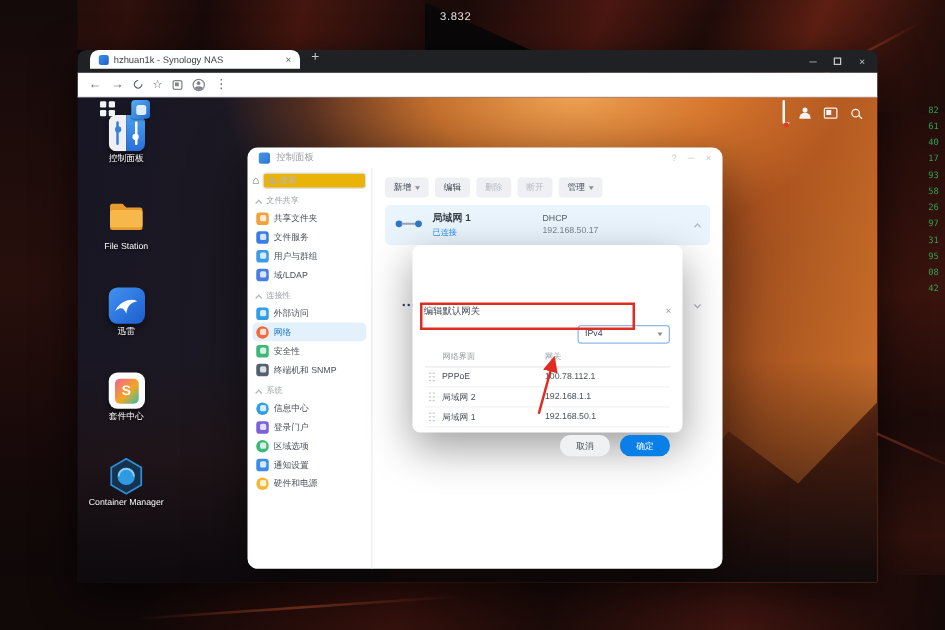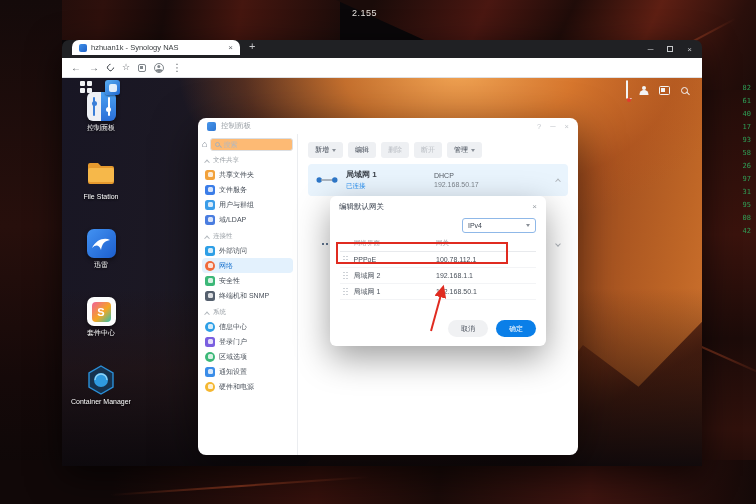--- a/index.html
+++ b/index.html
@@ -125,21 +125,21 @@
   .cp-titlebar { height:16px; flex:0 0 16px; display:flex; align-items:center; padding:0 9px; gap:5px; }
   .cp-appicon { width:9px; height:9px; border-radius:2px; background:linear-gradient(135deg,#4796ea,#2f76d2); }
   .cp-title { font-size:7.5px; color:#9aa0a6; flex:1; }
   .cp-winctl { display:flex; gap:9px; color:#c3c7cc; font-size:7.5px; align-items:center; }
   .cp-body { flex:1; display:flex; min-height:0; }
 
   .cp-side { width:100px; flex:0 0 100px; border-right:1px solid #ebedf0; padding:4px 4px 0; overflow:hidden; }
   .side-top { display:flex; gap:3px; align-items:center; margin-bottom:3px; }
   .home-ic { font-size:9px; color:#5f6b78; line-height:1; }
   .side-search { flex:1; height:13px; border:1px solid #dcdfe3; border-radius:3px; display:flex; align-items:center;
-    gap:3px; padding:0 4px; background:#fdba74; }
+    gap:3px; padding:0 4px; background:#eab308; }
   .side-mag { width:5px; height:5px; border:1.1px solid #aab0b7; border-radius:50%; position:relative; flex:0 0 auto; }
   .side-mag::after { content:""; position:absolute; right:-2.2px; bottom:-1.2px; width:3px; height:1.1px;
     background:#aab0b7; transform:rotate(45deg); }
   .side-search input { border:none; outline:none; width:100%; font-size:7px; color:#444;
     font-family:"Liberation Sans",sans-serif; background:transparent; }
   .side-search input::placeholder { color:#b3b8bf; }
   .side-sec { font-size:6.5px; color:#9aa0a6; margin:5px 3px 2px; display:flex; align-items:center; gap:4px; }
   .chev { width:4px; height:4px; border-right:1.2px solid #b0b5bb; border-bottom:1.2px solid #b0b5bb; flex:0 0 auto; }
   .chev.up { transform:rotate(-135deg) translate(-1px,-1px); }
   .chev.down { transform:rotate(45deg); }
@@ -172,21 +172,21 @@
   .if-mid { flex:1; }
   .if-mode { font-size:7px; color:#555b63; }
   .if-ip { font-size:7px; color:#7d848c; margin-top:2px; }
   .iface-row2 { margin-top:40px; padding:6px 8px; display:flex; align-items:center; justify-content:space-between; }
   .dots3 { width:2.2px; height:2.2px; border-radius:50%; background:#2e4a6e;
     box-shadow:4px 0 0 #2e4a6e, 8px 0 0 #2e4a6e; margin-left:6px; }
 
   
   .dlg { position:absolute; left:268px; top:118px; width:216px; height:150px; background:#fff; border-radius:6px;
     box-shadow:0 12px 34px rgba(0,0,0,.38); display:flex; flex-direction:column; z-index:6; }
-  .dlg-head { display:flex; justify-content:space-between; align-items:center; padding:6px 9px 4px; }
+  .dlg-head { display:flex; justify-content:space-between; align-items:center; padding:6px 9px 4px;margin-top:42px; }
   .dlg-title { font-size:7.5px; color:#3c4450; }
   .dlg-x { font-size:8px; color:#9aa0a6; line-height:1; }
   .dlg-body { padding:1px 10px 0; flex:1; display:flex; flex-direction:column; }
   .dlg-dd { align-self:flex-end; width:74px; height:15px; border:1px solid #8fb8e8; border-radius:3px; display:flex;
     align-items:center; justify-content:space-between; padding:0 5px; font-size:7px; color:#3c4450; margin:1px 0 4px; }
   .tbl-head { display:flex; font-size:6.5px; color:#9aa0a6; padding:2px 0 3px; border-bottom:1px solid #e8eaed; }
   .tbl-head .c1 { flex:0 0 96px; padding-left:14px; }
   .tbl-head .c2 { flex:1; }
   .tbl-row { display:flex; align-items:center; font-size:7px; color:#49505a; height:16px; border-bottom:1px solid #f3f4f6; }
   .tbl-row .c1 { flex:0 0 96px; display:flex; align-items:center; }
@@ -206,21 +206,21 @@
 <div class="stage">
 
   <div class="shard tl"></div>
   <div class="shard tr"></div>
   <div class="shard r"></div>
   <div class="shard l"></div>
   <div class="shard b"></div>
   <div class="edge-line e1"></div>
   <div class="edge-line e2"></div>
   <div class="edge-line e3"></div>
-  <div class="wp-note">2.155</div>
+  <div class="wp-note">3.832</div>
   <div class="wp-digits">82
 61
 40
 17
 93
 58
 26
 97
 31
 95

